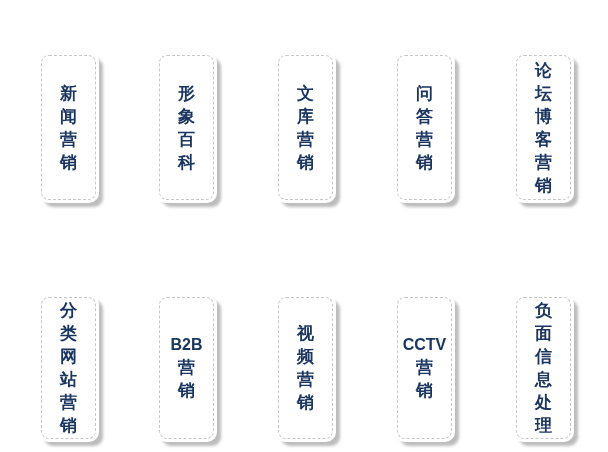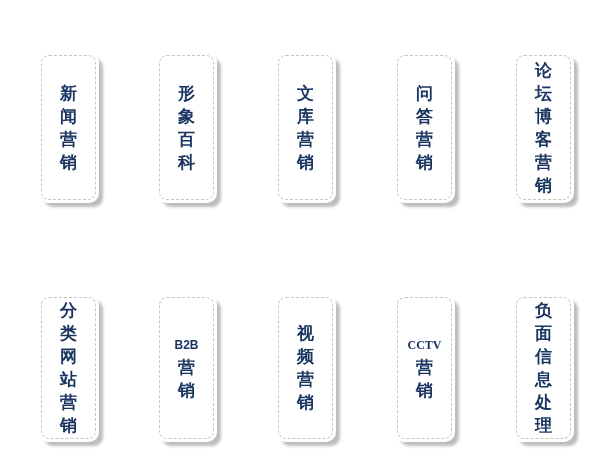--- a/index.html
+++ b/index.html
@@ -39,21 +39,21 @@
   .line {
     display: block;
     font-weight: bold;
     font-size: 17px;
     line-height: 23px;
     color: var(--text, #1a3560);
     text-align: center;
     white-space: nowrap;
   }
   .line.latin {
-    font-size: 12px;
+    font-size: 16px;
     line-height: 22px;
   }
 </style>
 </head>
 <body>
 
 <div id="stage" style="--page-bg: #ffffff; --card-bg: #ffffff; --border: #c6c6c6; --shadow: #bdbdbd; --text: #1a3560;">
   <div>
       <div class="card" style="left: 38px; top: 52px; height: 151px;">
         <div class="card-inner">
@@ -117,21 +117,21 @@
         </div>
       </div>
       <div class="card" style="left: 275px; top: 294px; height: 148px;">
         <div class="card-inner">
           <span class="line">视</span>
           <span class="line">频</span>
           <span class="line">营</span>
           <span class="line">销</span>
         </div>
       </div>
-      <div class="card" style="left: 394px; top: 294px; height: 148px; font-family: Liberation Serif, serif;">
+      <div class="card" style="left: 394px; top: 294px; height: 148px;">
         <div class="card-inner">
           <span class="line latin">CCTV</span>
           <span class="line">营</span>
           <span class="line">销</span>
         </div>
       </div>
       <div class="card" style="left: 513px; top: 294px; height: 148px;">
         <div class="card-inner">
           <span class="line">负</span>
           <span class="line">面</span>

